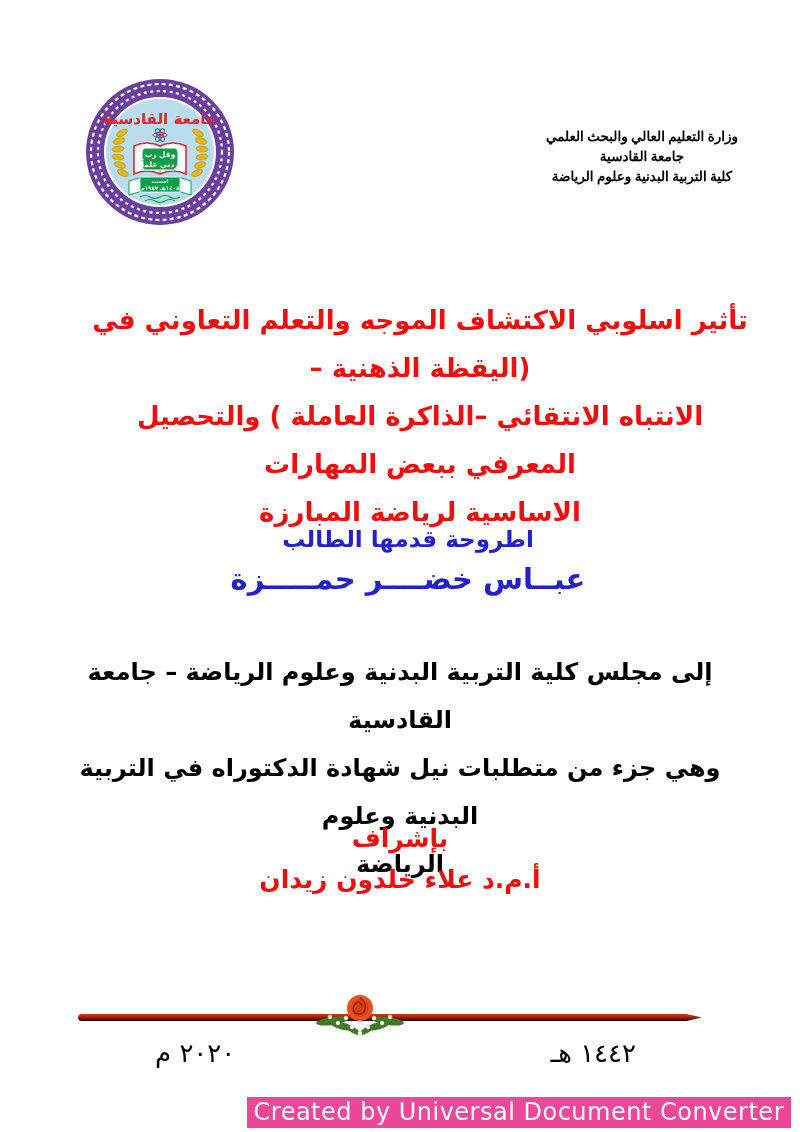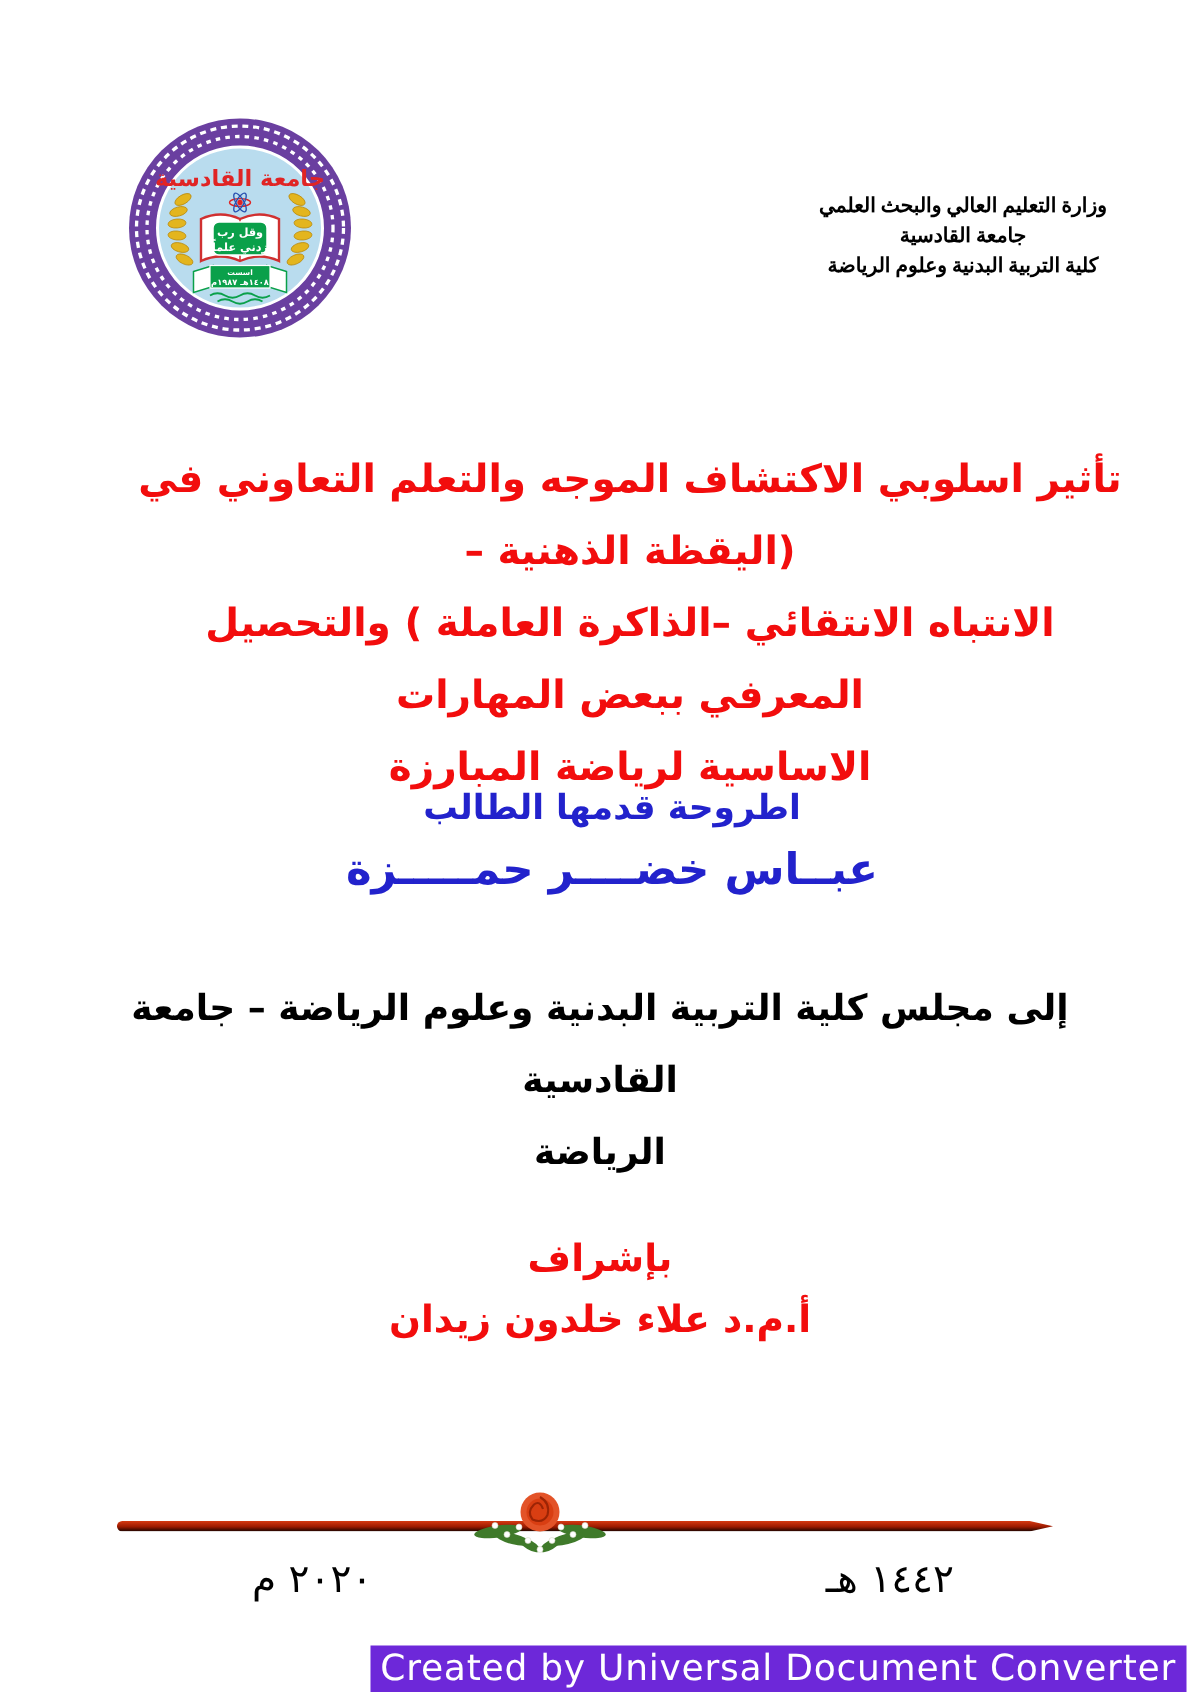--- a/index.html
+++ b/index.html
@@ -52,25 +52,25 @@
     border-radius:4px 0 0 4px;
     clip-path:polygon(0 0,97.5% 0,100% 50%,97.5% 100%,0 100%);
   }
   .rose{position:absolute;top:990px;left:308px;width:104px;height:52px;}
   
   .dates{
     position:absolute;top:1038px;left:0;right:0;height:40px;
     direction:rtl;color:#000;font-size:26px;font-weight:normal;
   }
   .hijri{position:absolute;right:164px;top:0;}
-  .gregorian{position:absolute;left:168px;top:0;}
+  .gregorian{position:absolute;left:155px;top:0;}
   
   .watermark{
     position:absolute;bottom:4px;right:9px;
-    background:#6d28d9;color:#fff;
+    background:#ec4899;color:#fff;
     font-family:"DejaVu Sans","Liberation Sans",sans-serif;
     font-size:24px;line-height:31px;padding:0 7px;
     letter-spacing:0.5px;
   }
 </style>
 </head>
 <body>
 
 <div class="page">
 
@@ -147,20 +147,21 @@
     <div>الاساسية لرياضة  المبارزة</div>
   </div>
 
   <div class="student-block">
     <p class="student-intro">اطروحة قدمها الطالب</p>
     <p class="student-name">عبــاس خضــــر حمـــــزة</p>
   </div>
 
   <div class="submission">
     <div>إلى مجلس كلية التربية البدنية وعلوم الرياضة – جامعة القادسية</div>
+    <div>وهي جزء من متطلبات نيل شهادة الدكتوراه في التربية البدنية وعلوم</div>
     <div>الرياضة</div>
   </div>
 
   <div class="supervision">
     <p class="supervision-label">بإشراف</p>
     <p class="supervisor-name">أ.م.د  علاء خلدون زيدان</p>
   </div>
 
   <div class="divider-line"></div>
   <svg class="rose" viewBox="0 0 104 52">

